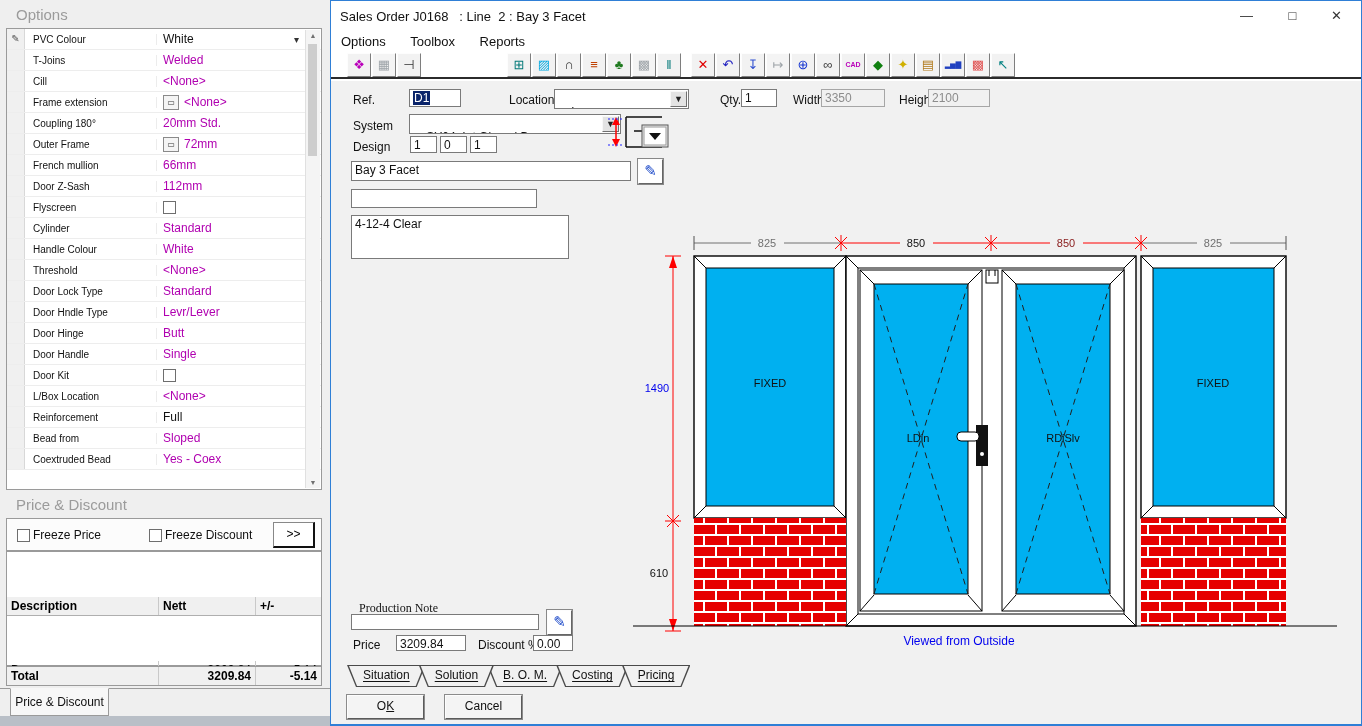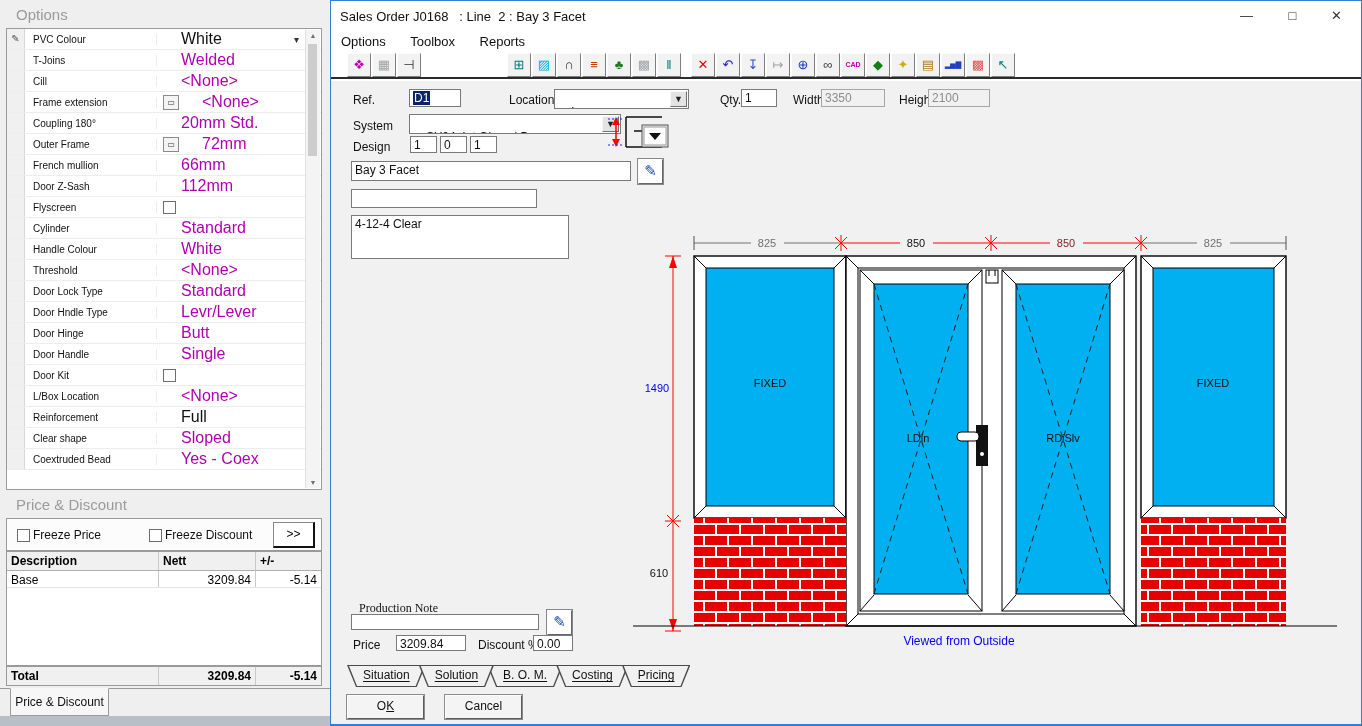--- a/index.html
+++ b/index.html
@@ -10,41 +10,41 @@
   .dock { position:absolute; left:0; top:0; width:330px; height:726px; background:#EFEFEF; }
   .section-title { position:absolute; left:16px; font-size:15px; color:#9B9B9B; }
   .grid-box { position:absolute; left:6px; top:28px; width:316px; height:462px;
     background:#fff; border:1px solid #9A9A9A; overflow:hidden; }
   .prop-row { display:flex; height:21px; border-bottom:1px solid #EDEDED; align-items:center; }
   .prop-gutter { width:18px; align-self:stretch; background:#F0F0F0; border-right:1px solid #D8D8D8;
     font-size:10px; color:#555; text-align:center; line-height:20px; flex:none; }
   .prop-label { width:132px; padding-left:8px; font-size:10px; color:#111; flex:none;
     border-right:1px solid #ECECEC; white-space:nowrap; overflow:hidden; }
   .prop-valcell { flex:1; display:flex; align-items:center; padding-left:6px; position:relative; height:100%; }
-  .prop-value { font-size:16px; color:#B000B0; white-space:nowrap;margin-left:18px; }
+  .prop-value { font-size:12px; color:#B000B0; white-space:nowrap; }
   .prop-value.black { color:#111; }
   .mini-btn { width:16px; height:15px; border:1px solid #8A8A8A; background:#F4F4F4;
     font-size:8px; line-height:13px; text-align:center; color:#333; margin-right:5px; flex:none; }
   .cbx { width:13px; height:13px; border:1px solid #6E6E6E; background:#fff; display:inline-block; }
   .val-drop { position:absolute; right:22px; font-size:10px; color:#333; }
   .vscroll { position:absolute; right:1px; top:1px; bottom:1px; width:15px; background:#F4F4F4;
     border-left:1px solid #E0E0E0; font-size:7px; color:#707070; text-align:center; }
   .vscroll .up { position:absolute; top:2px; left:0; right:0; }
   .vscroll .down { position:absolute; bottom:2px; left:0; right:0; }
   .vscroll .thumb { position:absolute; left:2px; top:14px; width:9px; height:112px; background:#CDCDCD; }
 
   .freeze-box { position:absolute; left:6px; top:518px; width:316px; height:33px;
     background:#FCFCFC; border:1px solid #9A9A9A; }
   .freeze-item { position:absolute; top:9px; display:flex; align-items:center; gap:3px; font-size:12px; color:#111; }
   .btn-more { position:absolute; right:6px; top:3px; width:42px; height:26px; background:#fff;
     border:1px solid #888; border-right:2px solid #111; border-bottom:2px solid #111;
     font-size:12px; text-align:center; line-height:23px; }
   .pd-table { position:absolute; left:6px; top:551px; width:316px; height:115px;
     background:#fff; border:1px solid #9A9A9A; font-size:12px; }
-  .pd-hrow, .pd-drow { display:flex; }
+  .pd-hrow, .pd-drow { display:flex;margin-top:45px; }
   .pd-hrow { background:#F0F0F0; font-weight:bold; height:19px; border-bottom:1px solid #AFAFAF; }
   .pd-drow { height:17px; border-bottom:1px solid #E4E4E4; }
   .pd-c1 { width:152px; padding:2px 4px; border-right:1px solid #C9C9C9; }
   .pd-c2 { width:97px; padding:2px 4px; border-right:1px solid #C9C9C9; }
   .pd-c3 { flex:1; padding:2px 4px; }
   .num { text-align:right; }
   .pd-total { position:absolute; left:6px; top:666px; width:316px; height:20px;
     background:#F0F0F0; border:1px solid #9A9A9A; display:flex; font-weight:bold; font-size:12px; }
   .pd-tab { position:absolute; left:10px; top:688px; width:99px; height:28px; background:#F7F7F7;
     border:1px solid #9A9A9A; border-top:1px solid #F7F7F7; font-size:12px; color:#111;
@@ -240,21 +240,21 @@
         </div>
         <div class="prop-row">
           <span class="prop-gutter"></span>
           <span class="prop-label">Reinforcement</span>
           <span class="prop-valcell">
             <span class="prop-value black">Full</span>
           </span>
         </div>
         <div class="prop-row">
           <span class="prop-gutter"></span>
-          <span class="prop-label">Clear shape</span>
+          <span class="prop-label">Bead from</span>
           <span class="prop-valcell">
             <span class="prop-value">Sloped</span>
           </span>
         </div>
         <div class="prop-row">
           <span class="prop-gutter"></span>
           <span class="prop-label">Coextruded Bead</span>
           <span class="prop-valcell">
             <span class="prop-value">Yes - Coex</span>
           </span>

